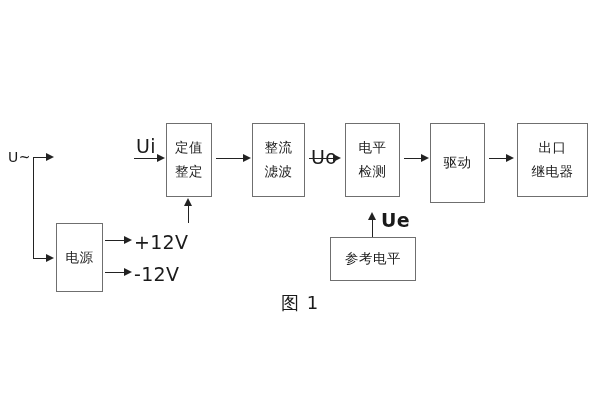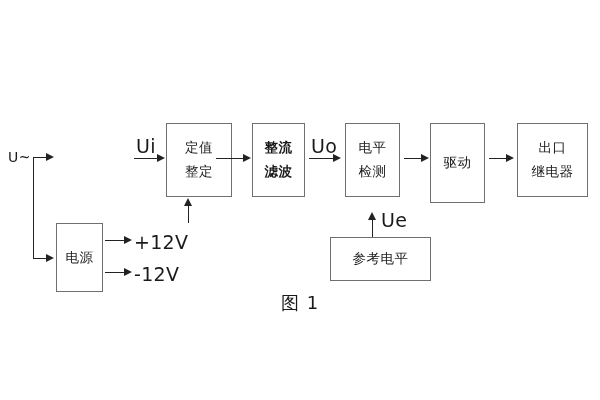--- a/index.html
+++ b/index.html
@@ -92,34 +92,34 @@
   <div class="hline" style="left:33px; top:157px; width:14px;"></div>
   <div class="arrow-r" style="left:46px; top:153px;"></div>
   <div class="hline" style="left:33px; top:258px; width:14px;"></div>
   <div class="arrow-r" style="left:46px; top:254px;"></div>
 
 
   <div class="label sig" style="left:136px; top:137px;">Ui</div>
   <div class="hline" style="left:134px; top:158px; width:24px;"></div>
   <div class="arrow-r" style="left:157px; top:154px;"></div>
 
-  <div class="block" style="left:166px; top:123px; width:66px; height:74px;">
+  <div class="block" style="left:166px; top:123px; width:46px; height:74px;">
     <span class="ln">定值</span>
     <span class="ln">整定</span>
   </div>
 
   <div class="hline" style="left:216px; top:158px; width:28px;"></div>
   <div class="arrow-r" style="left:243px; top:154px;"></div>
 
-  <div class="block" style="left:252px; top:123px; width:53px; height:74px;font-weight:bold;">
+  <div class="block" style="left:252px; top:123px; width:53px; height:74px;">
     <span class="ln">整流</span>
     <span class="ln">滤波</span>
   </div>
 
-  <div class="label sig" style="left:311px; top:137px;">Uo</div>
+  <div class="label sig" style="left:311px; top:148px;">Uo</div>
   <div class="hline" style="left:309px; top:158px; width:25px;"></div>
   <div class="arrow-r" style="left:333px; top:154px;"></div>
 
   <div class="block" style="left:345px; top:123px; width:55px; height:74px;">
     <span class="ln">电平</span>
     <span class="ln">检测</span>
   </div>
 
   <div class="hline" style="left:404px; top:158px; width:18px;"></div>
   <div class="arrow-r" style="left:421px; top:154px;"></div>
@@ -145,23 +145,23 @@
   <div class="label sig" style="left:134px; top:233px;">+12V</div>
 
   <div class="hline" style="left:105px; top:272px; width:20px;"></div>
   <div class="arrow-r" style="left:124px; top:268px;"></div>
   <div class="label sig" style="left:134px; top:265px;">-12V</div>
 
 
   <div class="vline" style="left:188px; top:202px; height:21px;"></div>
   <div class="arrow-u" style="left:184px; top:198px;"></div>
 
-  <div class="block" style="left:330px; top:237px; width:101px; height:44px;">
+  <div class="block" style="left:330px; top:237px; width:86px; height:44px;">
     <span class="ln">参考电平</span>
   </div>
 
   <div class="vline" style="left:372px; top:217px; height:20px;"></div>
   <div class="arrow-u" style="left:368px; top:212px;"></div>
-  <div class="label sig" style="left:381px; top:211px;">Ue</div>
+  <div class="label sig" style="left:381px; top:211px;font-weight:bold;">Ue</div>
 
   <div class="label caption" style="left:281px; top:294px;">图 1</div>
 
 </div>
 
 </body></html>

